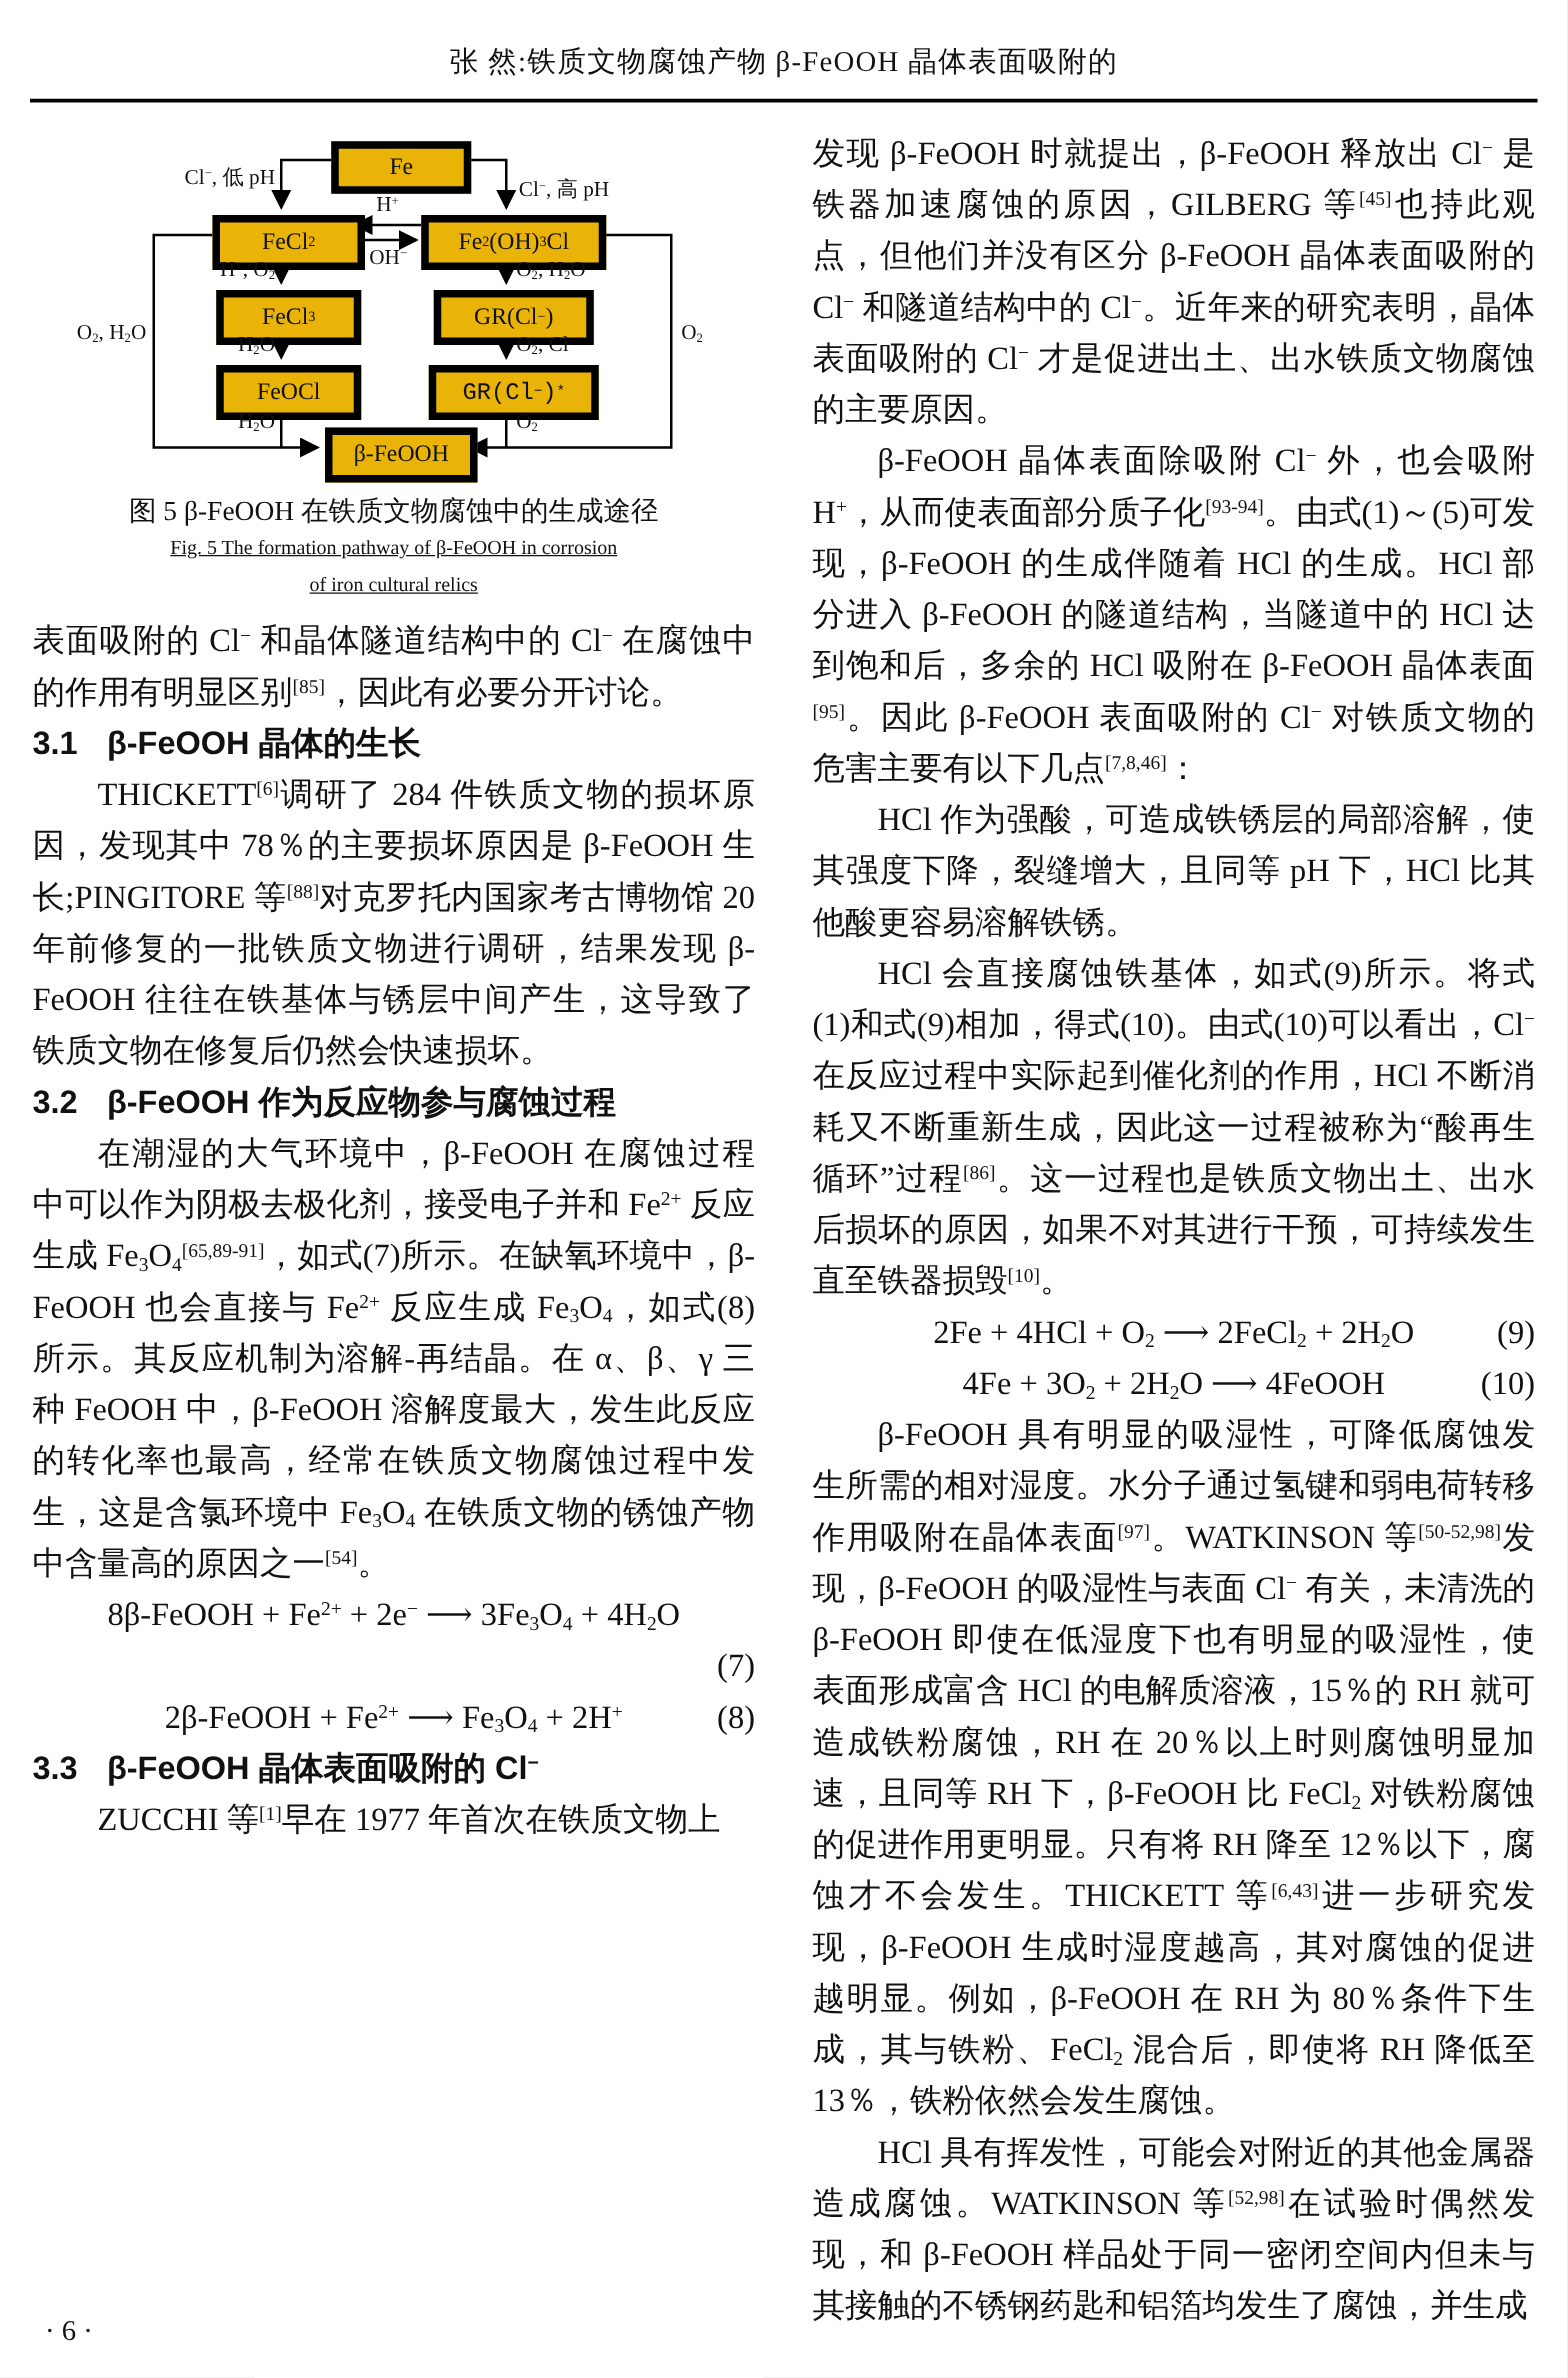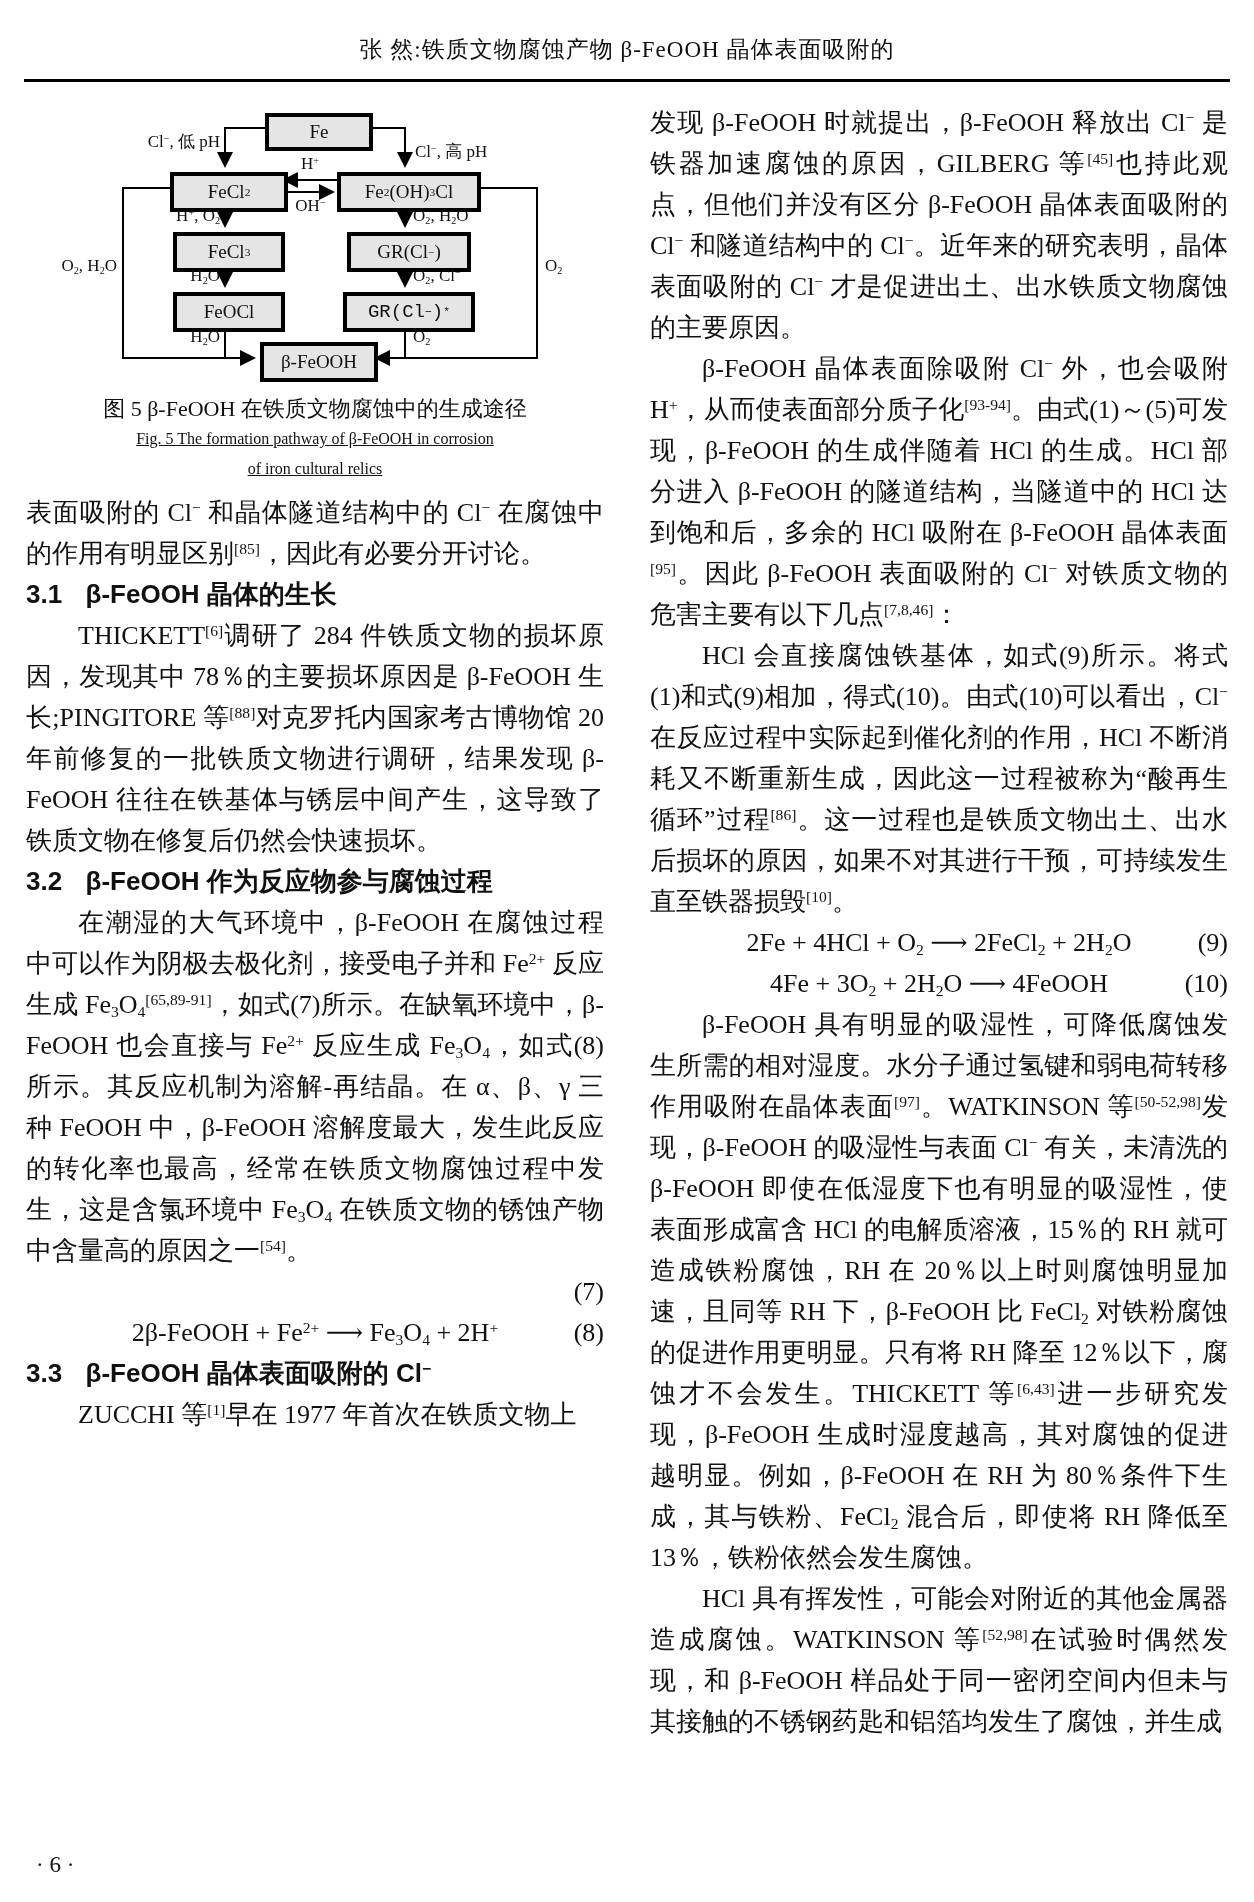--- a/index.html
+++ b/index.html
@@ -21,21 +21,21 @@
   sup{font-size:0.6em;line-height:0;vertical-align:0.5em;}
   sub{font-size:0.6em;line-height:0;vertical-align:-0.25em;}
   
   .eq{position:relative;font-size:26px;line-height:41px;text-align:center;}
   .eq .eq-n{position:absolute;right:0;top:0;}
   .eq.ownline .eq-n{position:static;display:block;text-align:right;}
   
   figure{margin:0 0 8px 0;}
   .flowchart{position:relative;width:540px;height:270px;margin:6px auto 0 auto;}
   .flowchart svg{position:absolute;left:0;top:0;}
-  .node{position:absolute;border:4px solid #000000;background:#e5e5e5;display:flex;
+  .node{position:absolute;border:6px solid #000000;background:#eab308;display:flex;
         align-items:center;justify-content:center;font-size:19px;white-space:nowrap;}
   .flabel{position:absolute;font-size:17px;white-space:nowrap;}
   .flabel.right-align{text-align:right;}
   figcaption{text-align:center;}
   .cap-zh{font-size:22px;line-height:30px;margin-top:16px;}
   .cap-en{font-size:16px;line-height:30px;text-decoration:underline;}
   
   .page-number{position:absolute;left:36px;bottom:24px;font-size:23px;}
 </style>
 </head>
@@ -105,31 +105,32 @@
           <div class="cap-en">of iron cultural relics</div>
         </figcaption>
       </figure>
 
       <div class="blocks">
           <p class="para">表面吸附的 Cl<sup>−</sup> 和晶体隧道结构中的 Cl<sup>−</sup> 在腐蚀中的作用有明显区别<sup>[85]</sup>，因此有必要分开讨论。</p>
           <h3 class="sec-h"><span class="h-num">3.1</span><span class="h-t">β-FeOOH 晶体的生长</span></h3>
           <p class="para ind">THICKETT<sup>[6]</sup>调研了 284 件铁质文物的损坏原因，发现其中 78％的主要损坏原因是 β-FeOOH 生长;PINGITORE 等<sup>[88]</sup>对克罗托内国家考古博物馆 20 年前修复的一批铁质文物进行调研，结果发现 β-FeOOH 往往在铁基体与锈层中间产生，这导致了铁质文物在修复后仍然会快速损坏。</p>
           <h3 class="sec-h"><span class="h-num">3.2</span><span class="h-t">β-FeOOH 作为反应物参与腐蚀过程</span></h3>
           <p class="para ind">在潮湿的大气环境中，β-FeOOH 在腐蚀过程中可以作为阴极去极化剂，接受电子并和 Fe<sup>2+</sup> 反应生成 Fe<sub>3</sub>O<sub>4</sub><sup>[65,89-91]</sup>，如式(7)所示。在缺氧环境中，β-FeOOH 也会直接与 Fe<sup>2+</sup> 反应生成 Fe<sub>3</sub>O<sub>4</sub>，如式(8)所示。其反应机制为溶解-再结晶。在 α、β、γ 三种 FeOOH 中，β-FeOOH 溶解度最大，发生此反应的转化率也最高，经常在铁质文物腐蚀过程中发生，这是含氯环境中 Fe<sub>3</sub>O<sub>4</sub> 在铁质文物的锈蚀产物中含量高的原因之一<sup>[54]</sup>。</p>
-          <div class="eq ownline"><span class="eq-n">(7)</span></div>
+          <div class="eq ownline"><span class="eq-f">8β-FeOOH + Fe<sup>2+</sup> + 2e<sup>−</sup> ⟶ 3Fe<sub>3</sub>O<sub>4</sub> + 4H<sub>2</sub>O</span><span class="eq-n">(7)</span></div>
           <div class="eq"><span class="eq-f">2β-FeOOH + Fe<sup>2+</sup> ⟶ Fe<sub>3</sub>O<sub>4</sub> + 2H<sup>+</sup></span><span class="eq-n">(8)</span></div>
           <h3 class="sec-h"><span class="h-num">3.3</span><span class="h-t">β-FeOOH 晶体表面吸附的 Cl<sup>−</sup></span></h3>
           <p class="para ind">ZUCCHI 等<sup>[1]</sup>早在 1977 年首次在铁质文物上</p>
         </div>
     </div>
 
     <div class="col">
       <div class="blocks">
           <p class="para">发现 β-FeOOH 时就提出，β-FeOOH 释放出 Cl<sup>−</sup> 是铁器加速腐蚀的原因，GILBERG 等<sup>[45]</sup>也持此观点，但他们并没有区分 β-FeOOH 晶体表面吸附的 Cl<sup>−</sup> 和隧道结构中的 Cl<sup>−</sup>。近年来的研究表明，晶体表面吸附的 Cl<sup>−</sup> 才是促进出土、出水铁质文物腐蚀的主要原因。</p>
           <p class="para ind">β-FeOOH 晶体表面除吸附 Cl<sup>−</sup> 外，也会吸附 H<sup>+</sup>，从而使表面部分质子化<sup>[93-94]</sup>。由式(1)～(5)可发现，β-FeOOH 的生成伴随着 HCl 的生成。HCl 部分进入 β-FeOOH 的隧道结构，当隧道中的 HCl 达到饱和后，多余的 HCl 吸附在 β-FeOOH 晶体表面<sup>[95]</sup>。因此 β-FeOOH 表面吸附的 Cl<sup>−</sup> 对铁质文物的危害主要有以下几点<sup>[7,8,46]</sup>：</p>
+          <p class="para ind">HCl 作为强酸，可造成铁锈层的局部溶解，使其强度下降，裂缝增大，且同等 pH 下，HCl 比其他酸更容易溶解铁锈。</p>
           <p class="para ind">HCl 会直接腐蚀铁基体，如式(9)所示。将式(1)和式(9)相加，得式(10)。由式(10)可以看出，Cl<sup>−</sup> 在反应过程中实际起到催化剂的作用，HCl 不断消耗又不断重新生成，因此这一过程被称为“酸再生循环”过程<sup>[86]</sup>。这一过程也是铁质文物出土、出水后损坏的原因，如果不对其进行干预，可持续发生直至铁器损毁<sup>[10]</sup>。</p>
           <div class="eq"><span class="eq-f">2Fe + 4HCl + O<sub>2</sub> ⟶ 2FeCl<sub>2</sub> + 2H<sub>2</sub>O</span><span class="eq-n">(9)</span></div>
           <div class="eq"><span class="eq-f">4Fe + 3O<sub>2</sub> + 2H<sub>2</sub>O ⟶ 4FeOOH</span><span class="eq-n">(10)</span></div>
           <p class="para ind">β-FeOOH 具有明显的吸湿性，可降低腐蚀发生所需的相对湿度。水分子通过氢键和弱电荷转移作用吸附在晶体表面<sup>[97]</sup>。WATKINSON 等<sup>[50-52,98]</sup>发现，β-FeOOH 的吸湿性与表面 Cl<sup>−</sup> 有关，未清洗的 β-FeOOH 即使在低湿度下也有明显的吸湿性，使表面形成富含 HCl 的电解质溶液，15％的 RH 就可造成铁粉腐蚀，RH 在 20％以上时则腐蚀明显加速，且同等 RH 下，β-FeOOH 比 FeCl<sub>2</sub> 对铁粉腐蚀的促进作用更明显。只有将 RH 降至 12％以下，腐蚀才不会发生。THICKETT 等<sup>[6,43]</sup>进一步研究发现，β-FeOOH 生成时湿度越高，其对腐蚀的促进越明显。例如，β-FeOOH 在 RH 为 80％条件下生成，其与铁粉、FeCl<sub>2</sub> 混合后，即使将 RH 降低至 13％，铁粉依然会发生腐蚀。</p>
           <p class="para ind">HCl 具有挥发性，可能会对附近的其他金属器造成腐蚀。WATKINSON 等<sup>[52,98]</sup>在试验时偶然发现，和 β-FeOOH 样品处于同一密闭空间内但未与其接触的不锈钢药匙和铝箔均发生了腐蚀，并生成</p>
         </div>
     </div>
 
   </div>
 

